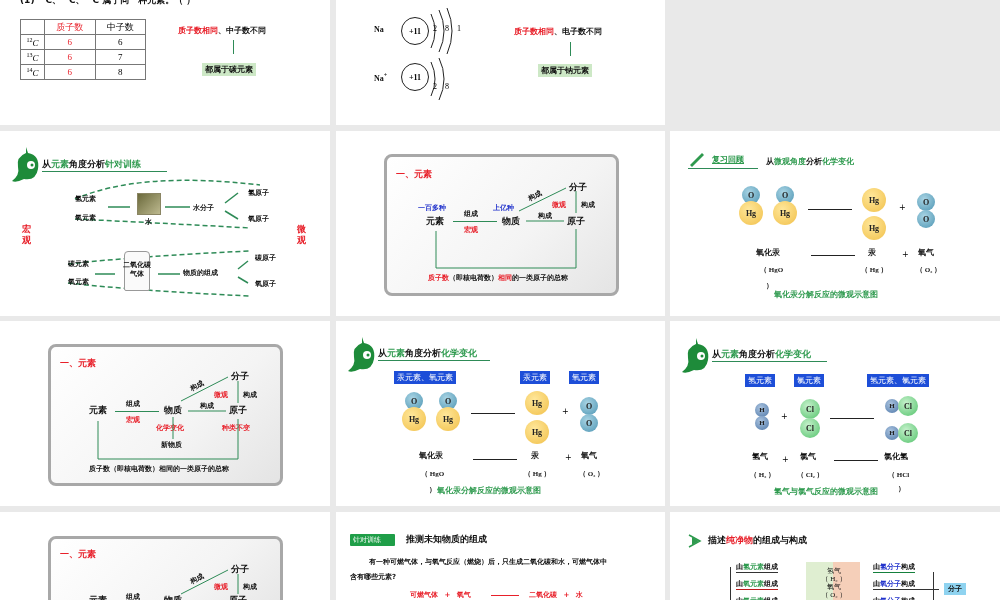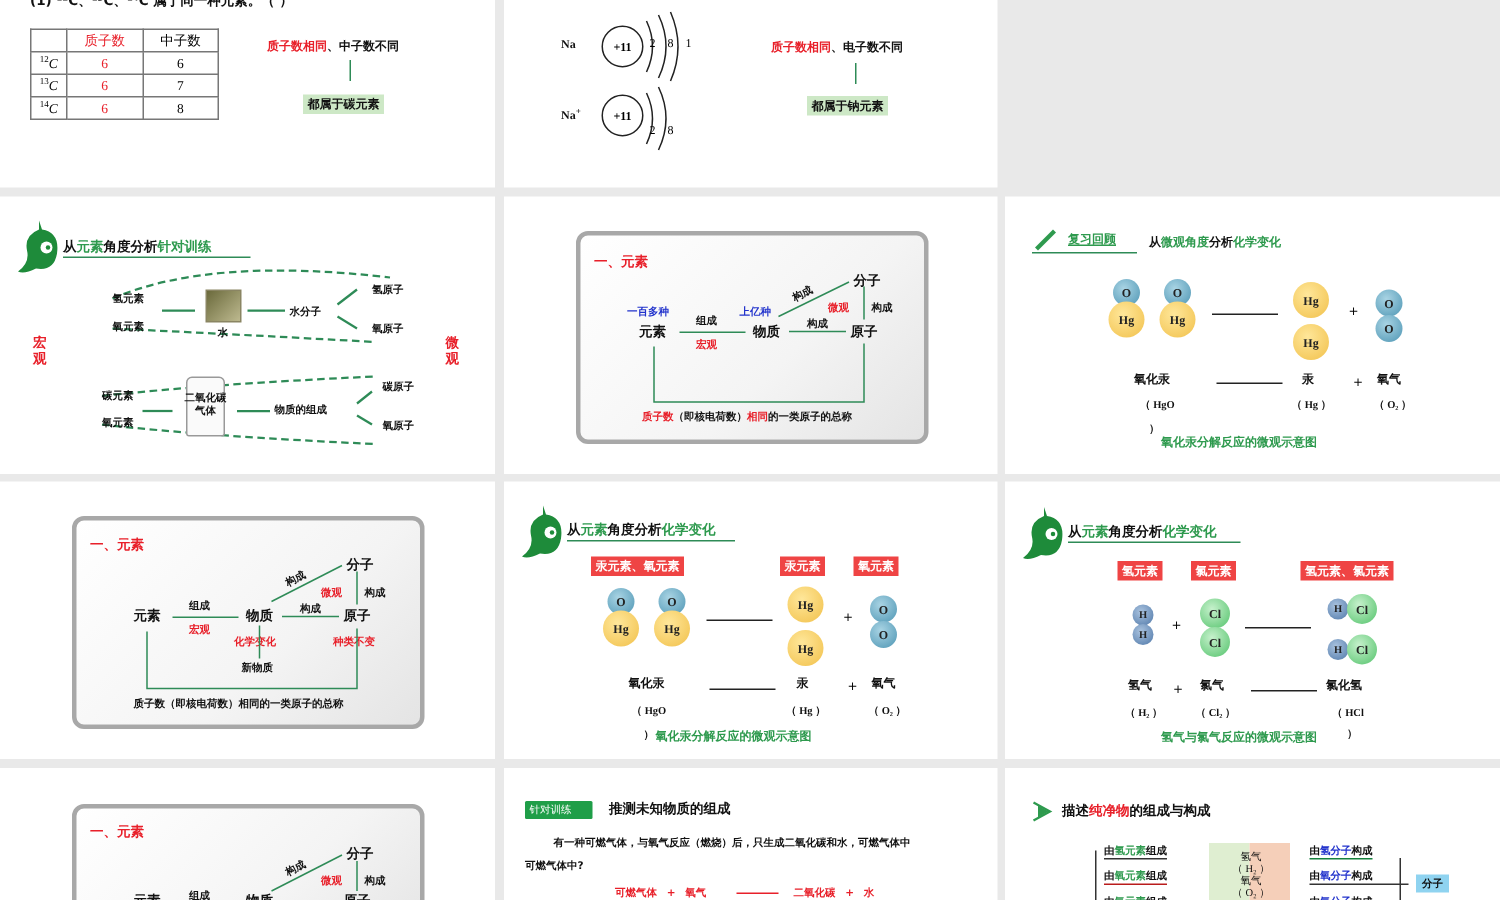--- a/index.html
+++ b/index.html
@@ -22,21 +22,21 @@
 .b{font-weight:bold}
 .red{color:#e8202a}
 .grn{color:#2e9a4e}
 .blu{color:#2233cc}
 .blk{color:#111}
 .f7{font-size:7px}.f8{font-size:8px}.f9{font-size:9px}
 .ser{font-family:"Liberation Serif","DejaVu Serif",serif}
 table.iso{position:absolute;border-collapse:collapse;font-size:9px}
 table.iso td{border:1px solid #777;text-align:center;height:15px;padding:0 4px}
 .greenbox{background:#cde8c6;padding:1px 3px}
-.gtag{background:#ef4444;color:#fff;font-weight:bold;padding:1px 3px}
+.gtag{background:#1d4ed8;color:#fff;font-weight:normal;padding:1px 3px}
 .board{position:absolute;border:3px solid #a8a8a8;border-radius:8px;background:linear-gradient(135deg,#fff 0%,#f4f4f4 60%,#e4e4e4 100%)}
 .atom{position:absolute;border-radius:50%;display:flex;align-items:center;justify-content:center;font-family:"Liberation Serif",serif;font-weight:bold;font-size:8px;color:#222}
 .hg{width:24px;height:24px;background:radial-gradient(circle at 40% 35%,#ffe79a,#f1c04a)}
 .o{width:18px;height:18px;background:radial-gradient(circle at 40% 35%,#a9d4e4,#4d95b3)}
 .h{width:14px;height:14px;background:radial-gradient(circle at 40% 35%,#aac3df,#4e77a8);font-size:7px}
 .cl{width:20px;height:20px;background:radial-gradient(circle at 40% 35%,#c6f1cc,#52c26a)}
 .line{position:absolute;background:#2e8b57}
 .kline{position:absolute;background:#222;height:1px}
 svg{position:absolute;overflow:visible}
 </style>
@@ -327,21 +327,21 @@
           <path d="M181 82 L228 58"></path>
           <path d="M238 82 L238 62"></path>
         </g>
   </svg>
 </div>
 
 <div class="slide s11">
   <div class="abs f7" style="left:14px;top:22px;background:#1f9e48;color:#fff;padding:1px 14px 1px 3px;border-radius:1px">针对训练</div>
   <div class="abs b f9 blk" style="left:70px;top:21px">推测未知物质的组成</div>
   <div class="abs b f7 blk" style="left:33px;top:45px">有一种可燃气体，与氧气反应（燃烧）后，只生成二氧化碳和水，可燃气体中</div>
-  <div class="abs b f7 blk" style="left:14px;top:60px">可燃气体中?</div>
+  <div class="abs b f7 blk" style="left:14px;top:60px">含有哪些元素?</div>
   <div class="abs b f7 red" style="left:74px;top:78px;word-spacing:4px">
     <span>可燃气体</span> <span>+</span> <span>氧气</span>
   </div>
   <div class="kline" style="left:155px;top:83px;width:28px;background:#e8202a"></div>
   <div class="abs b f7 red" style="left:193px;top:78px;word-spacing:4px">
     <span>二氧化碳</span> <span>+</span> <span>水</span>
   </div>
 </div>
 
 <div class="slide s12">

